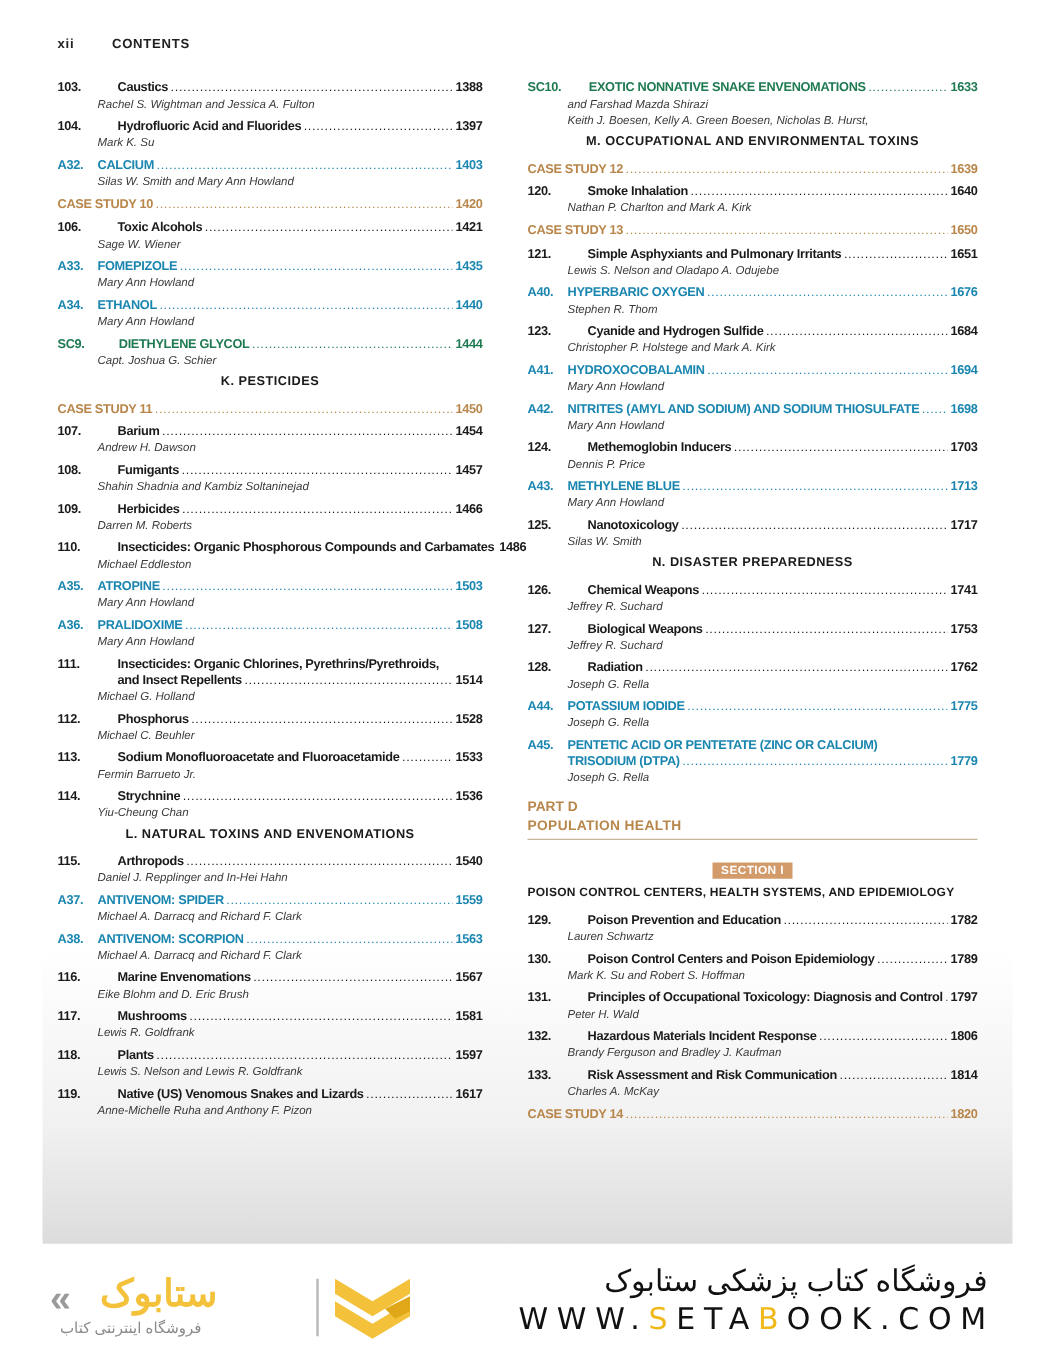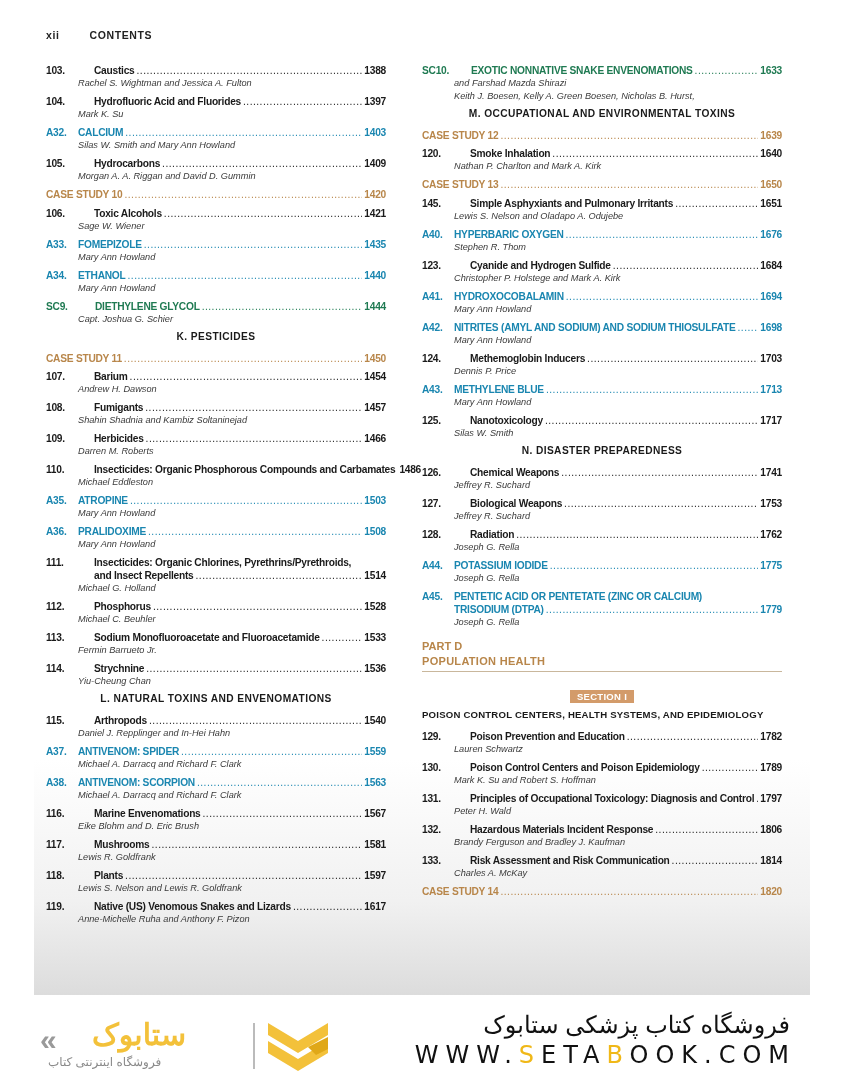--- a/index.html
+++ b/index.html
@@ -44,21 +44,21 @@
   .part-sub { font-size: 11px; font-weight: bold; color: #b8864a; letter-spacing: 0.3px; line-height: 14px; }
   .part-rule { height: 1px; background: #c9b79c; margin: 3px 0 14px 0; }
   .section-badge-wrap { text-align: center; margin-bottom: 5px; }
   .section-badge { display: inline-block; background: #d39b6a; color: #fff; font-size: 9.5px; font-weight: bold;
                    padding: 1px 7px; letter-spacing: 0.3px; }
   .section-sub { font-size: 9.6px; font-weight: bold; letter-spacing: 0.2px; margin-bottom: 10px; }
 
   .banner { position: absolute; left: 0; top: 997px; width: 844px; height: 83px; background: #fff; }
   .logo { position: absolute; left: 40px; top: 18px; width: 290px; height: 60px; }
   .logo-arrows { position: absolute; left: 0; top: 8px; font-size: 30px; color: #9a9a9a; font-weight: bold; letter-spacing: -6px; }
-  .logo-word { position: absolute; left: 52px; top: 2px; font-size: 30px; font-weight: bold; color: #f3c13a; letter-spacing: -1px; }
+  .logo-word { position: absolute; left: 40px; top: 2px; font-size: 30px; font-weight: bold; color: #f3c13a; letter-spacing: -1px; }
   .logo-tag { position: absolute; left: 8px; top: 40px; font-size: 12px; color: #8a8a8a; }
   .logo-divider { position: absolute; left: 213px; top: 8px; width: 2px; height: 46px; background: #bbb; }
   .logo-mark { position: absolute; left: 228px; top: 4px; width: 60px; height: 54px; }
   .store-fa { position: absolute; right: 54px; top: 14px; font-size: 24px; color: #111; direction: rtl; }
   .store-url { position: absolute; right: 48px; top: 44px; font-size: 24px; letter-spacing: 7px; color: #111;
                font-family: "DejaVu Sans", sans-serif; }
   .store-url .hl { color: #f0b818; }
 </style>
 </head>
 <body>
@@ -98,31 +98,20 @@
         <div class="row">
           <span class="num">A32.</span>
           <span class="title-wrap">
             <span class="title">CALCIUM</span>
             <span class="dots"></span>
             <span class="page">1403</span>
           </span>
         </div>
         <div class="author">Silas W. Smith and Mary Ann Howland</div>
       </div>
-      <div class="entry chapter">
-        <div class="row">
-          <span class="num">105.</span>
-          <span class="title-wrap">
-            <span class="title">Hydrocarbons</span>
-            <span class="dots"></span>
-            <span class="page">1409</span>
-          </span>
-        </div>
-        <div class="author">Morgan A. A. Riggan and David D. Gummin</div>
-      </div>
       <div class="entry case">
         <div class="row">
           <span class="title-wrap">
             <span class="title">CASE STUDY 10</span>
             <span class="dots"></span>
             <span class="page">1420</span>
           </span>
         </div>
       </div>
       <div class="entry chapter">
@@ -419,21 +408,21 @@
         <div class="row">
           <span class="title-wrap">
             <span class="title">CASE STUDY 13</span>
             <span class="dots"></span>
             <span class="page">1650</span>
           </span>
         </div>
       </div>
       <div class="entry chapter">
         <div class="row">
-          <span class="num">145.</span>
+          <span class="num">121.</span>
           <span class="title-wrap">
             <span class="title">Simple Asphyxiants and Pulmonary Irritants</span>
             <span class="dots"></span>
             <span class="page">1651</span>
           </span>
         </div>
         <div class="author">Lewis S. Nelson and Oladapo A. Odujebe</div>
       </div>
       <div class="entry antidote">
         <div class="row">

